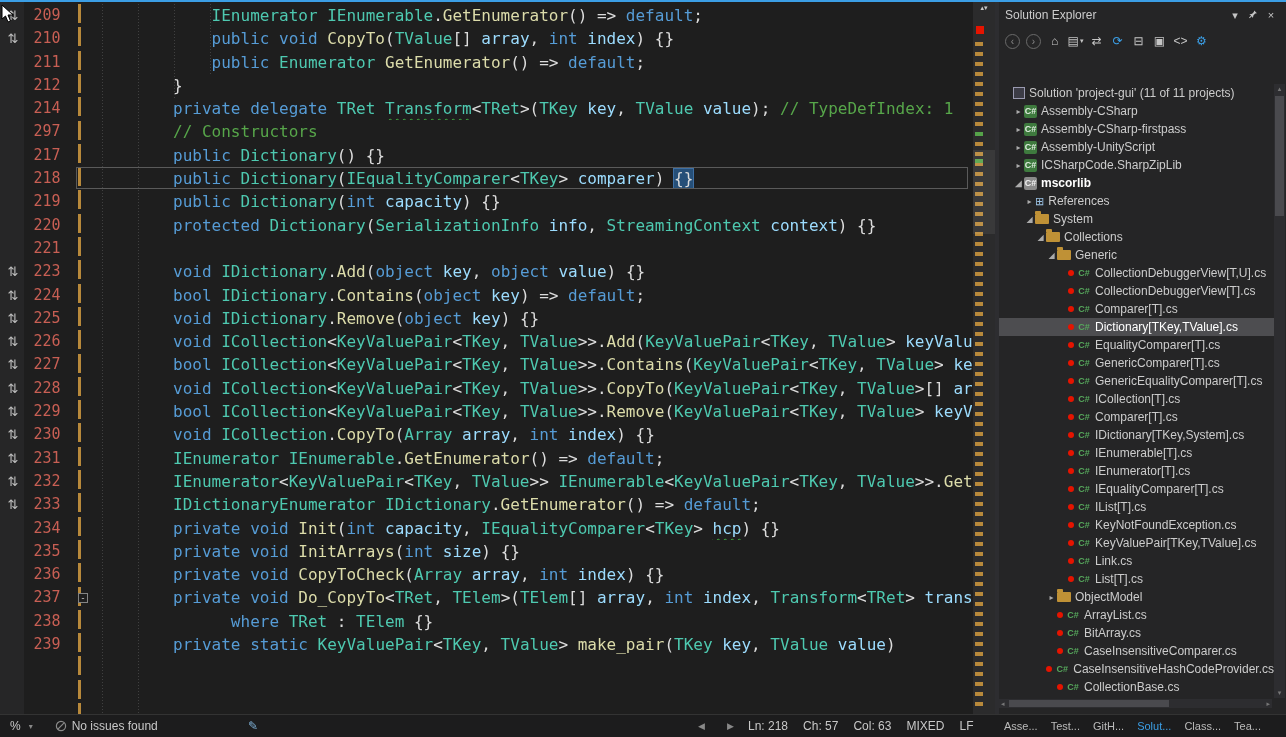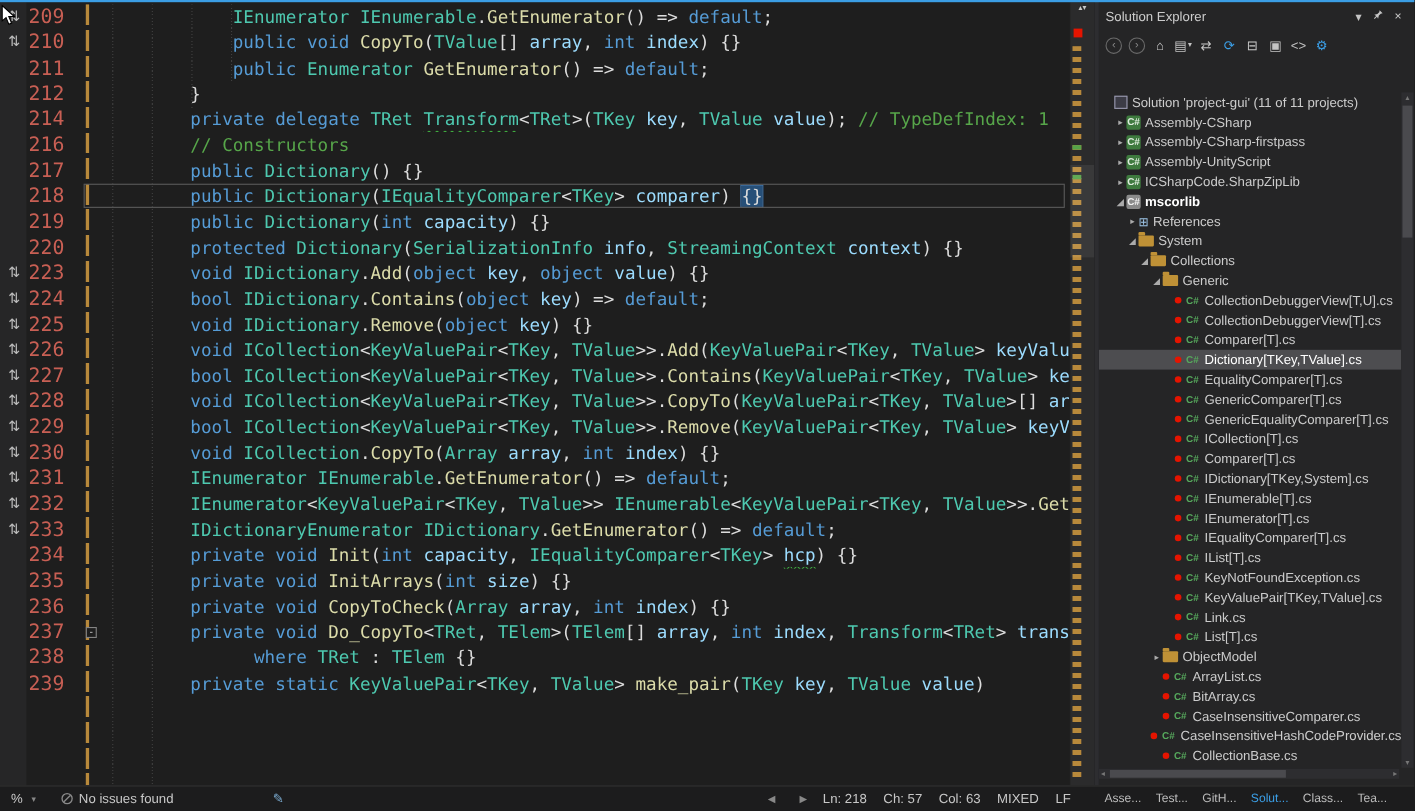--- a/index.html
+++ b/index.html
@@ -7,21 +7,21 @@
   body{position:relative}
   .topline{position:absolute;left:0;top:0;width:1286px;height:2px;background:var(--c-accent,#3B9EE5);z-index:30}
 
   
   .editor{position:absolute;left:0;top:0;width:995px;height:714px;background:#1E1E1E;overflow:hidden}
   .glyphband{position:absolute;left:0;top:2px;bottom:0;width:24px;background:#262627}
   .changebar{position:absolute;left:78px;top:4px;bottom:0;width:3px;background:repeating-linear-gradient(180deg,var(--c-modified,#B8893B) 0 19px,transparent 19px 23.3px)}
   .lines{position:absolute;left:0;top:4px;width:972px;font-family:"DejaVu Sans Mono",monospace;font-size:16px;line-height:23.3px}
   .line{display:flex;height:23.3px;position:relative;white-space:pre}
   .gl{width:26px;flex:none;text-align:center;color:#BDBDBD;font-family:"DejaVu Sans",sans-serif;font-size:13px}
-  .num{width:48px;flex:none;text-align:left;padding-right:6px;color:var(--c-line_number,#C85F54);font-size:18px}
+  .num{width:48px;flex:none;text-align:center;padding-right:6px;color:var(--c-line_number,#C85F54);font-size:15px}
   .outline{width:22px;flex:none;position:relative}
   .fold{position:absolute;left:4px;top:7px;width:10px;height:10px;border:1px solid #848484;color:#CCC;font-size:9px;line-height:8px;text-align:center;background:#1E1E1E}
   .code{flex:1;overflow:hidden}
   .line.cur::after{content:'';position:absolute;left:76px;right:4px;top:0;bottom:1px;border:1px solid #5A5A5A;pointer-events:none}
   .kw{color:var(--c-keyword)} .ty{color:var(--c-type)} .me{color:var(--c-method)}
   .pa{color:var(--c-parameter)} .co{color:var(--c-comment)} .pl{color:var(--c-plain)}
   .sq{text-decoration-line:underline;text-decoration-style:wavy;text-decoration-color:var(--c-squiggle,#3FAE3F);text-decoration-thickness:1px;text-underline-offset:4px}
   .mb{background:var(--c-selection,#264F78);outline:1px solid #3E6FA3}
   .guide{position:absolute;top:4px;width:1px;background:repeating-linear-gradient(180deg,#404040 0 1px,transparent 1px 3px)}
 
@@ -95,25 +95,26 @@
 
 <div class="editor">
   <div class="glyphband"></div>
   <div class="changebar"></div>
   <div class="lines" id="code-lines">
       <div class="line"><span class="gl">⇅</span><span class="num">209</span><span class="outline"></span><span class="code"><span>            </span><span class="ty">IEnumerator</span><span class="pl"> </span><span class="ty">IEnumerable</span><span class="pl">.</span><span class="me">GetEnumerator</span><span class="pl">() =&gt; </span><span class="kw">default</span><span class="pl">;</span></span></div>
       <div class="line"><span class="gl">⇅</span><span class="num">210</span><span class="outline"></span><span class="code"><span>            </span><span class="kw">public</span><span class="pl"> </span><span class="kw">void</span><span class="pl"> </span><span class="me">CopyTo</span><span class="pl">(</span><span class="ty">TValue</span><span class="pl">[] </span><span class="pa">array</span><span class="pl">, </span><span class="kw">int</span><span class="pl"> </span><span class="pa">index</span><span class="pl">) {}</span></span></div>
       <div class="line"><span class="gl"></span><span class="num">211</span><span class="outline"></span><span class="code"><span>            </span><span class="kw">public</span><span class="pl"> </span><span class="ty">Enumerator</span><span class="pl"> </span><span class="me">GetEnumerator</span><span class="pl">() =&gt; </span><span class="kw">default</span><span class="pl">;</span></span></div>
       <div class="line"><span class="gl"></span><span class="num">212</span><span class="outline"></span><span class="code"><span>        </span><span class="pl">}</span></span></div>
       <div class="line"><span class="gl"></span><span class="num">214</span><span class="outline"></span><span class="code"><span>        </span><span class="kw">private</span><span class="pl"> </span><span class="kw">delegate</span><span class="pl"> </span><span class="ty">TRet</span><span class="pl"> </span><span class="ty sq">Transform</span><span class="pl">&lt;</span><span class="ty">TRet</span><span class="pl">&gt;(</span><span class="ty">TKey</span><span class="pl"> </span><span class="pa">key</span><span class="pl">, </span><span class="ty">TValue</span><span class="pl"> </span><span class="pa">value</span><span class="pl">); </span><span class="co">// TypeDefIndex: 1</span></span></div>
-      <div class="line"><span class="gl"></span><span class="num">216</span><span class="outline"></span><span class="code"><span>        </span><span class="co">// Constructors</span></span></div>
+      <div class="line"><span class="gl"></span><span class="num">297</span><span class="outline"></span><span class="code"><span>        </span><span class="co">// Constructors</span></span></div>
       <div class="line"><span class="gl"></span><span class="num">217</span><span class="outline"></span><span class="code"><span>        </span><span class="kw">public</span><span class="pl"> </span><span class="ty">Dictionary</span><span class="pl">() {}</span></span></div>
       <div class="line cur"><span class="gl"></span><span class="num">218</span><span class="outline"></span><span class="code"><span>        </span><span class="kw">public</span><span class="pl"> </span><span class="ty">Dictionary</span><span class="pl">(</span><span class="ty">IEqualityComparer</span><span class="pl">&lt;</span><span class="ty">TKey</span><span class="pl">&gt; </span><span class="pa">comparer</span><span class="pl">) </span><span class="pl mb">{}</span></span></div>
       <div class="line"><span class="gl"></span><span class="num">219</span><span class="outline"></span><span class="code"><span>        </span><span class="kw">public</span><span class="pl"> </span><span class="ty">Dictionary</span><span class="pl">(</span><span class="kw">int</span><span class="pl"> </span><span class="pa">capacity</span><span class="pl">) {}</span></span></div>
       <div class="line"><span class="gl"></span><span class="num">220</span><span class="outline"></span><span class="code"><span>        </span><span class="kw">protected</span><span class="pl"> </span><span class="ty">Dictionary</span><span class="pl">(</span><span class="ty">SerializationInfo</span><span class="pl"> </span><span class="pa">info</span><span class="pl">, </span><span class="ty">StreamingContext</span><span class="pl"> </span><span class="pa">context</span><span class="pl">) {}</span></span></div>
+      <div class="line"><span class="gl"></span><span class="num">221</span><span class="outline"></span><span class="code"><span></span></span></div>
       <div class="line"><span class="gl">⇅</span><span class="num">223</span><span class="outline"></span><span class="code"><span>        </span><span class="kw">void</span><span class="pl"> </span><span class="ty">IDictionary</span><span class="pl">.</span><span class="me">Add</span><span class="pl">(</span><span class="kw">object</span><span class="pl"> </span><span class="pa">key</span><span class="pl">, </span><span class="kw">object</span><span class="pl"> </span><span class="pa">value</span><span class="pl">) {}</span></span></div>
       <div class="line"><span class="gl">⇅</span><span class="num">224</span><span class="outline"></span><span class="code"><span>        </span><span class="kw">bool</span><span class="pl"> </span><span class="ty">IDictionary</span><span class="pl">.</span><span class="me">Contains</span><span class="pl">(</span><span class="kw">object</span><span class="pl"> </span><span class="pa">key</span><span class="pl">) =&gt; </span><span class="kw">default</span><span class="pl">;</span></span></div>
       <div class="line"><span class="gl">⇅</span><span class="num">225</span><span class="outline"></span><span class="code"><span>        </span><span class="kw">void</span><span class="pl"> </span><span class="ty">IDictionary</span><span class="pl">.</span><span class="me">Remove</span><span class="pl">(</span><span class="kw">object</span><span class="pl"> </span><span class="pa">key</span><span class="pl">) {}</span></span></div>
       <div class="line"><span class="gl">⇅</span><span class="num">226</span><span class="outline"></span><span class="code"><span>        </span><span class="kw">void</span><span class="pl"> </span><span class="ty">ICollection</span><span class="pl">&lt;</span><span class="ty">KeyValuePair</span><span class="pl">&lt;</span><span class="ty">TKey</span><span class="pl">, </span><span class="ty">TValue</span><span class="pl">&gt;&gt;.</span><span class="me">Add</span><span class="pl">(</span><span class="ty">KeyValuePair</span><span class="pl">&lt;</span><span class="ty">TKey</span><span class="pl">, </span><span class="ty">TValue</span><span class="pl">&gt; </span><span class="pa">keyValuePair</span></span></div>
       <div class="line"><span class="gl">⇅</span><span class="num">227</span><span class="outline"></span><span class="code"><span>        </span><span class="kw">bool</span><span class="pl"> </span><span class="ty">ICollection</span><span class="pl">&lt;</span><span class="ty">KeyValuePair</span><span class="pl">&lt;</span><span class="ty">TKey</span><span class="pl">, </span><span class="ty">TValue</span><span class="pl">&gt;&gt;.</span><span class="me">Contains</span><span class="pl">(</span><span class="ty">KeyValuePair</span><span class="pl">&lt;</span><span class="ty">TKey</span><span class="pl">, </span><span class="ty">TValue</span><span class="pl">&gt; </span><span class="pa">keyValuePair</span></span></div>
       <div class="line"><span class="gl">⇅</span><span class="num">228</span><span class="outline"></span><span class="code"><span>        </span><span class="kw">void</span><span class="pl"> </span><span class="ty">ICollection</span><span class="pl">&lt;</span><span class="ty">KeyValuePair</span><span class="pl">&lt;</span><span class="ty">TKey</span><span class="pl">, </span><span class="ty">TValue</span><span class="pl">&gt;&gt;.</span><span class="me">CopyTo</span><span class="pl">(</span><span class="ty">KeyValuePair</span><span class="pl">&lt;</span><span class="ty">TKey</span><span class="pl">, </span><span class="ty">TValue</span><span class="pl">&gt;[] </span><span class="pa">array</span></span></div>
       <div class="line"><span class="gl">⇅</span><span class="num">229</span><span class="outline"></span><span class="code"><span>        </span><span class="kw">bool</span><span class="pl"> </span><span class="ty">ICollection</span><span class="pl">&lt;</span><span class="ty">KeyValuePair</span><span class="pl">&lt;</span><span class="ty">TKey</span><span class="pl">, </span><span class="ty">TValue</span><span class="pl">&gt;&gt;.</span><span class="me">Remove</span><span class="pl">(</span><span class="ty">KeyValuePair</span><span class="pl">&lt;</span><span class="ty">TKey</span><span class="pl">, </span><span class="ty">TValue</span><span class="pl">&gt; </span><span class="pa">keyValuePair</span></span></div>
       <div class="line"><span class="gl">⇅</span><span class="num">230</span><span class="outline"></span><span class="code"><span>        </span><span class="kw">void</span><span class="pl"> </span><span class="ty">ICollection</span><span class="pl">.</span><span class="me">CopyTo</span><span class="pl">(</span><span class="ty">Array</span><span class="pl"> </span><span class="pa">array</span><span class="pl">, </span><span class="kw">int</span><span class="pl"> </span><span class="pa">index</span><span class="pl">) {}</span></span></div>
       <div class="line"><span class="gl">⇅</span><span class="num">231</span><span class="outline"></span><span class="code"><span>        </span><span class="ty">IEnumerator</span><span class="pl"> </span><span class="ty">IEnumerable</span><span class="pl">.</span><span class="me">GetEnumerator</span><span class="pl">() =&gt; </span><span class="kw">default</span><span class="pl">;</span></span></div>
       <div class="line"><span class="gl">⇅</span><span class="num">232</span><span class="outline"></span><span class="code"><span>        </span><span class="ty">IEnumerator</span><span class="pl">&lt;</span><span class="ty">KeyValuePair</span><span class="pl">&lt;</span><span class="ty">TKey</span><span class="pl">, </span><span class="ty">TValue</span><span class="pl">&gt;&gt; </span><span class="ty">IEnumerable</span><span class="pl">&lt;</span><span class="ty">KeyValuePair</span><span class="pl">&lt;</span><span class="ty">TKey</span><span class="pl">, </span><span class="ty">TValue</span><span class="pl">&gt;&gt;.</span><span class="me">GetEnumerator</span></span></div>

